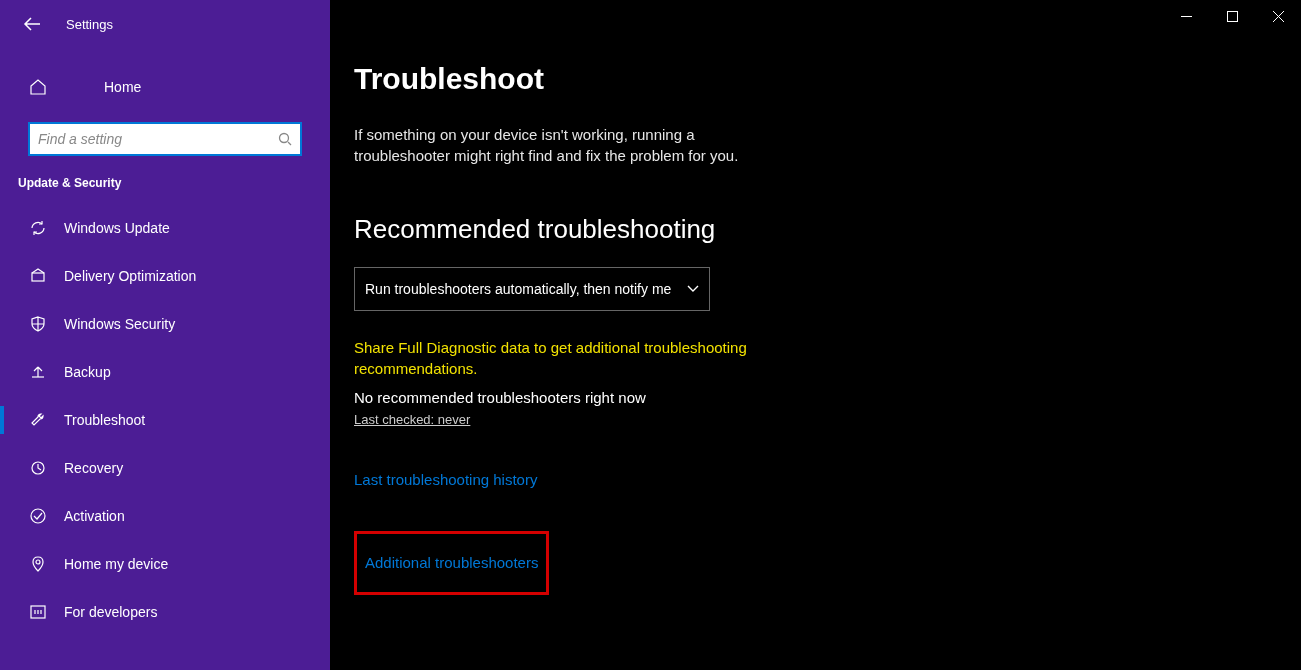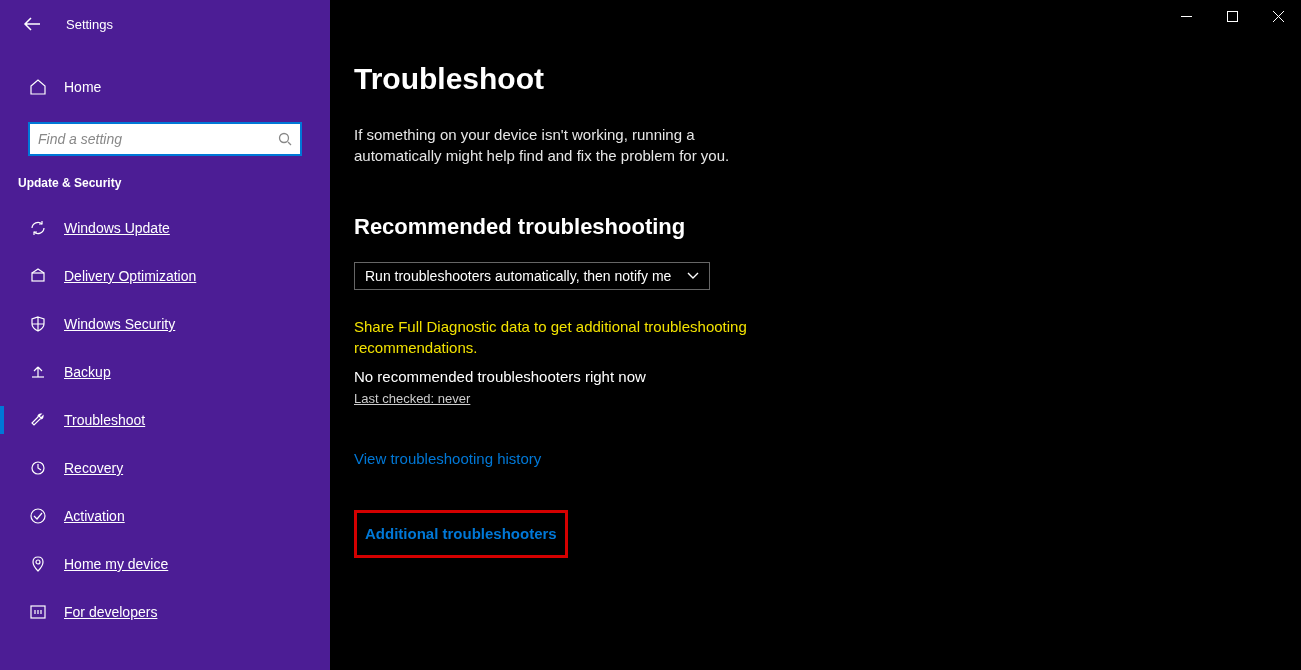--- a/index.html
+++ b/index.html
@@ -7,57 +7,57 @@
   .app { display: flex; width: 100%; height: 100%; }
 
   
   .sidebar { width: 330px; background: #4c1d95; color: #fff; display: flex; flex-direction: column; height: 100%; position: relative; }
   .sidebar-header { display: flex; align-items: center; height: 48px; padding: 0 16px; }
   .back-btn { width: 32px; height: 32px; display: flex; align-items: center; justify-content: center; margin-right: 18px; }
   .sidebar-title { font-size: 13px; }
 
   .home-row { display: flex; align-items: center; padding: 10px 16px 10px 28px; margin-top: 20px; margin-bottom: 16px; }
   .home-row .icon { width: 20px; margin-right: 16px; display:flex; align-items:center; justify-content:center; }
-  .home-row .label { font-size: 14px; }
+  .home-row .label { font-size: 14px; margin-left: 40px; }
 
   .search-wrap { padding: 0 28px 20px 28px; }
   .search-box { position: relative; border: 2px solid #0078d7; background: #fff; height: 34px; display:flex; align-items:center; }
   .search-box input { border: none; outline: none; width: 100%; height: 100%; padding: 0 30px 0 8px; font-size: 14px; color: #666; font-style: italic; }
   .search-box input::placeholder { color: #888; font-style: italic; }
   .search-icon { position: absolute; right: 8px; top: 50%; transform: translateY(-50%); color: #888; }
 
   .section-title { padding: 0 28px 14px 18px; font-size: 12px; font-weight: 700; }
 
   .nav-list { display: flex; flex-direction: column; }
-  .nav-item { display: flex; align-items: center; height: 48px; padding: 0 16px 0 28px; font-size: 14px; cursor: pointer; position: relative; text-decoration: underline; }
+  .nav-item { display: flex; align-items: center; height: 48px; padding: 0 16px 0 28px; font-size: 14px; cursor: pointer; position: relative; }
   .nav-item .icon { width: 20px; margin-right: 16px; display:flex; align-items:center; justify-content:center; }
   .nav-item.selected::before { content: ""; position: absolute; left: 0; top: 10px; bottom: 10px; width: 4px; background: #0078d7; }
 
   
   .main { flex: 1; background: #000; color: #fff; position: relative; padding: 0 0 0 24px; overflow: hidden; }
   .titlebar-controls { position: absolute; top: 0; right: 0; display: flex; }
   .tc-btn { width: 46px; height: 32px; display: flex; align-items: center; justify-content: center; color: #fff; }
   
   .content { padding-top: 62px; max-width: 640px; }
   .page-title { font-size: 30px; font-weight: 600; margin-bottom: 28px; }
   .intro { font-size: 15px; line-height: 1.4; color: #e6e6e6; margin-bottom: 48px; max-width: 430px; }
 
-  .section-h { font-size: 22px; font-weight: 700; margin-bottom: 22px; }
+  .section-h { font-size: 26px; font-weight: 400; margin-bottom: 22px; }
   .desc { font-size: 15px; line-height: 1.4; color: #e6e6e6; margin-bottom: 14px; max-width: 440px; }
 
-  .dropdown { border: 1px solid #666; height: 28px; width: 356px; display: flex; align-items: center; padding: 0 10px; font-size: 14px; justify-content: space-between; margin-bottom: 26px; }
+  .dropdown { border: 1px solid #666; height: 44px; width: 356px; display: flex; align-items: center; padding: 0 10px; font-size: 14px; justify-content: space-between; margin-bottom: 26px; }
   .dropdown .chev { margin-left: 10px; }
 
   .warning { color: #f2e200; font-size: 15px; line-height: 1.4; margin-bottom: 10px; max-width: 400px; }
   .status-line { font-size: 15px; margin-bottom: 6px; }
   .checked-line { font-size: 13px; color: #ccc; margin-bottom: 44px; text-decoration: underline; }
 
   .link { color: #0078d7; font-size: 15px; display: inline-block; cursor: pointer; }
   .link-block { margin-bottom: 42px; }
-  .highlight-link { border: 3px solid #d40000; padding: 12px 8px; display: inline-block; font-weight: bold; }
+  .highlight-link { border: 3px solid #d40000; padding: 20px 8px; display: inline-block; }
 
   svg { display: block; }
 </style>
 </head>
 <body>
 
 <div class="app">
 
   <aside class="sidebar">
     <div class="sidebar-header">
@@ -189,39 +189,39 @@
       </div>
       <div class="tc-btn">
         <svg width="11" height="11" viewBox="0 0 11 11" stroke="#fff" stroke-width="1">
             <path d="M0 0 L11 11 M11 0 L0 11"></path>
           </svg>
       </div>
     </div>
 
     <div class="content">
       <h1 class="page-title">Troubleshoot</h1>
-      <p class="intro">If something on your device isn't working, running a automatically might help find and fix the problem for you.</p>
+      <p class="intro">If something on your device isn't working, running a troubleshooter might right find and fix the problem for you.</p>
 
       <h2 class="section-h">Recommended troubleshooting</h2>
 
       <div class="dropdown">
         <span>Run troubleshooters automatically, then notify me</span>
         <span class="chev">
           <svg width="12" height="8" viewBox="0 0 12 8" fill="none" stroke="#fff" stroke-width="1.4">
               <path d="M1 1 L6 6 L11 1"></path>
             </svg>
         </span>
       </div>
 
       <p class="warning">Share Full Diagnostic data to get additional troubleshooting recommendations.</p>
       <p class="status-line">No recommended troubleshooters right now</p>
       <p class="checked-line">Last checked: never</p>
 
       <div class="link-block">
-        <span class="link">View troubleshooting history</span>
+        <span class="link">Last troubleshooting history</span>
       </div>
 
       <div class="highlight-link">
         <span class="link">Additional troubleshooters</span>
       </div>
     </div>
   </main>
 </div>
 
 </body></html>

